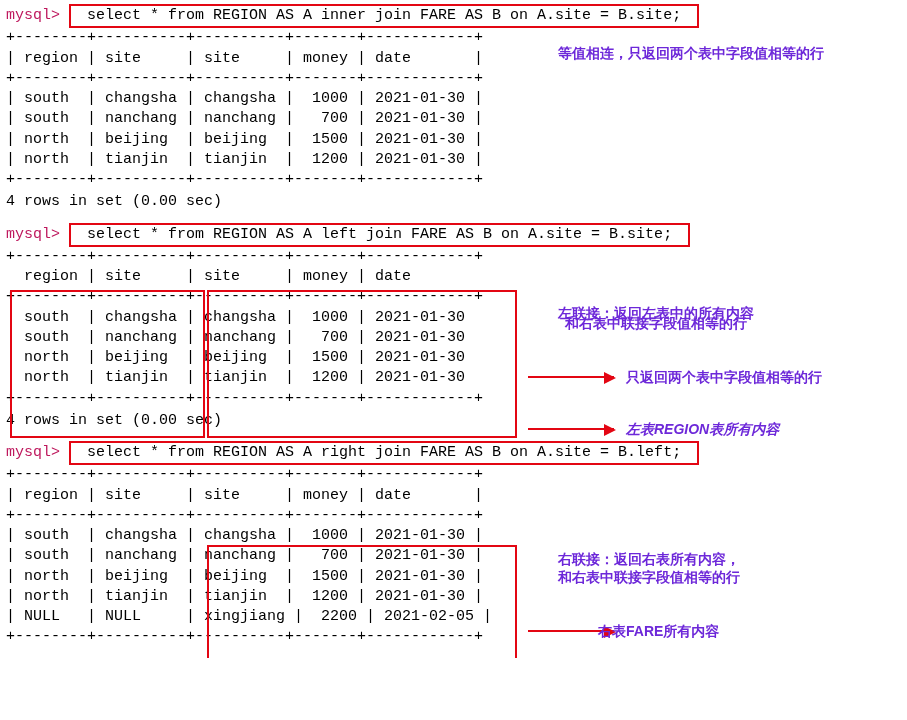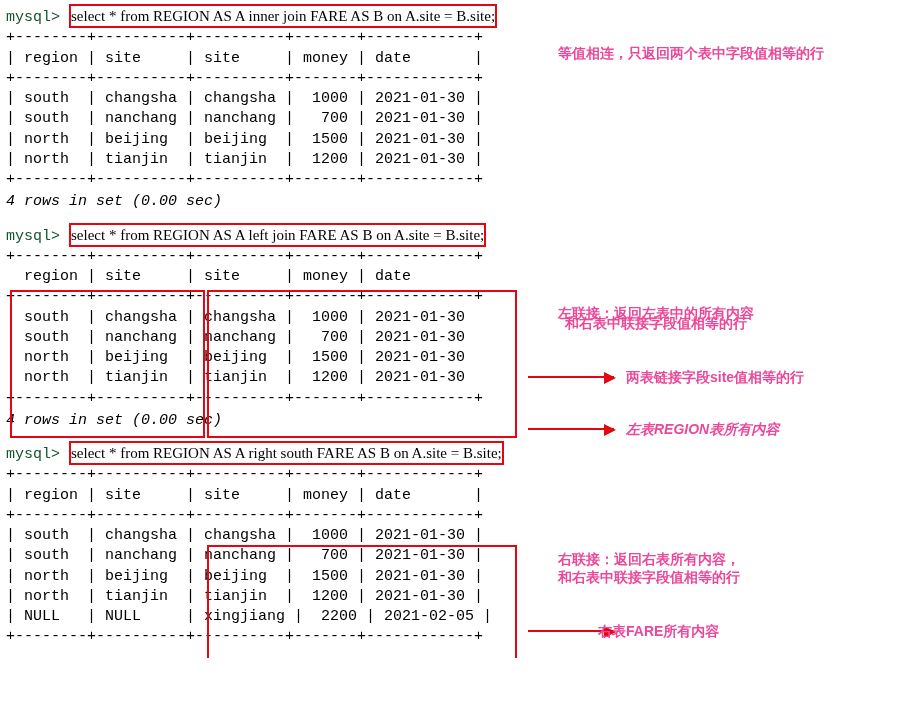--- a/index.html
+++ b/index.html
@@ -6,31 +6,30 @@
   body{
     font-family:"Consolas","Menlo","Courier New",monospace;
     font-size:15px;
     line-height:1.35;
     color:#000;
     width:907px;
     position:relative;
     padding:4px 0 10px 6px;
     box-sizing:border-box;
   }
-  .prompt{color:#14532d;}
+  .prompt{color:#be185d;}
   .redbox{
     border:2px solid #e30613;
     display:inline-block;
-    padding:0 0;
-    font-family:Liberation Serif, serif;
+    padding:0 16px;
   }
   pre{margin:0;font-family:inherit;}
   .ann{
     position:absolute;
-    color:#ec4899;
+    color:#6d28d9;
     font-family:"Microsoft YaHei","PingFang SC",sans-serif;
     font-weight:700;
     font-size:14px;
     white-space:nowrap;
   }
   .arrow{
     position:absolute;
     height:0;
     border-top:2px solid #e30613;
   }
@@ -40,21 +39,21 @@
     right:-2px;top:-6px;
     border-left:12px solid #e30613;
     border-top:6px solid transparent;
     border-bottom:6px solid transparent;
   }
   .colhl{
     position:absolute;
     border:2px solid #e30613;
     box-sizing:border-box;
   }
-  .status{margin:2px 0 10px 0;font-style:italic;}
+  .status{margin:2px 0 10px 0;}
 </style>
 </head>
 <body>
 
 <div>
 
 <pre><span class="prompt">mysql&gt;</span> <span class="redbox"><span>select * from REGION AS A inner join FARE AS B on A.site = B.site;</span></span></pre>
 
 <pre id="tbl-inner">+--------+----------+----------+-------+------------+
 | region | site     | site     | money | date       |
@@ -81,41 +80,41 @@
   north  | beijing  | beijing  |  1500 | 2021-01-30  
   north  | tianjin  | tianjin  |  1200 | 2021-01-30  
 +--------+----------+----------+-------+------------+</pre>
 
 <pre class="status">4 rows in set (0.00 sec)</pre>
 
 </div>
 
 <div>
 
-<pre><span class="prompt">mysql&gt;</span> <span class="redbox"><span>select * from REGION AS A right south FARE AS B on A.site = B.site;</span></span></pre>
+<pre><span class="prompt">mysql&gt;</span> <span class="redbox"><span>select * from REGION AS A right join FARE AS B on A.site = B.left;</span></span></pre>
 
 <pre id="tbl-right">+--------+----------+----------+-------+------------+
 | region | site     | site     | money | date       |
 +--------+----------+----------+-------+------------+
 | south  | changsha | changsha |  1000 | 2021-01-30 |
 | south  | nanchang | nanchang |   700 | 2021-01-30 |
 | north  | beijing  | beijing  |  1500 | 2021-01-30 |
 | north  | tianjin  | tianjin  |  1200 | 2021-01-30 |
 | NULL   | NULL     | xingjiang |  2200 | 2021-02-05 |
 +--------+----------+----------+-------+------------+</pre>
 
 </div>
 
 <div class="ann" style="left:558px;top:44px;">等值相连，只返回两个表中字段值相等的行</div>
 
 <div class="ann" style="left:558px;top:304px;">左联接：返回左表中的所有内容</div>
 <div class="ann" style="left:558px;top:314px;margin-left:7px;">和右表中联接字段值相等的行</div>
 
 <div class="arrow" style="left:528px;top:376px;width:86px;"></div>
-<div class="ann" style="left:626px;top:368px;">两表链接字段site值相等的行</div>
+<div class="ann" style="left:626px;top:368px;">只返回两个表中字段值相等的行</div>
 
 <div class="arrow" style="left:528px;top:428px;width:86px;"></div>
 <div class="ann" style="left:626px;top:420px;font-style:italic;">左表REGION表所有内容</div>
 
 <div class="ann" style="left:558px;top:550px;">右联接：返回右表所有内容，</div>
 <div class="ann" style="left:558px;top:568px;">和右表中联接字段值相等的行</div>
 
 <div class="arrow" style="left:528px;top:630px;width:86px;"></div>
 <div class="ann" style="left:598px;top:622px;">右表FARE所有内容</div>
 

